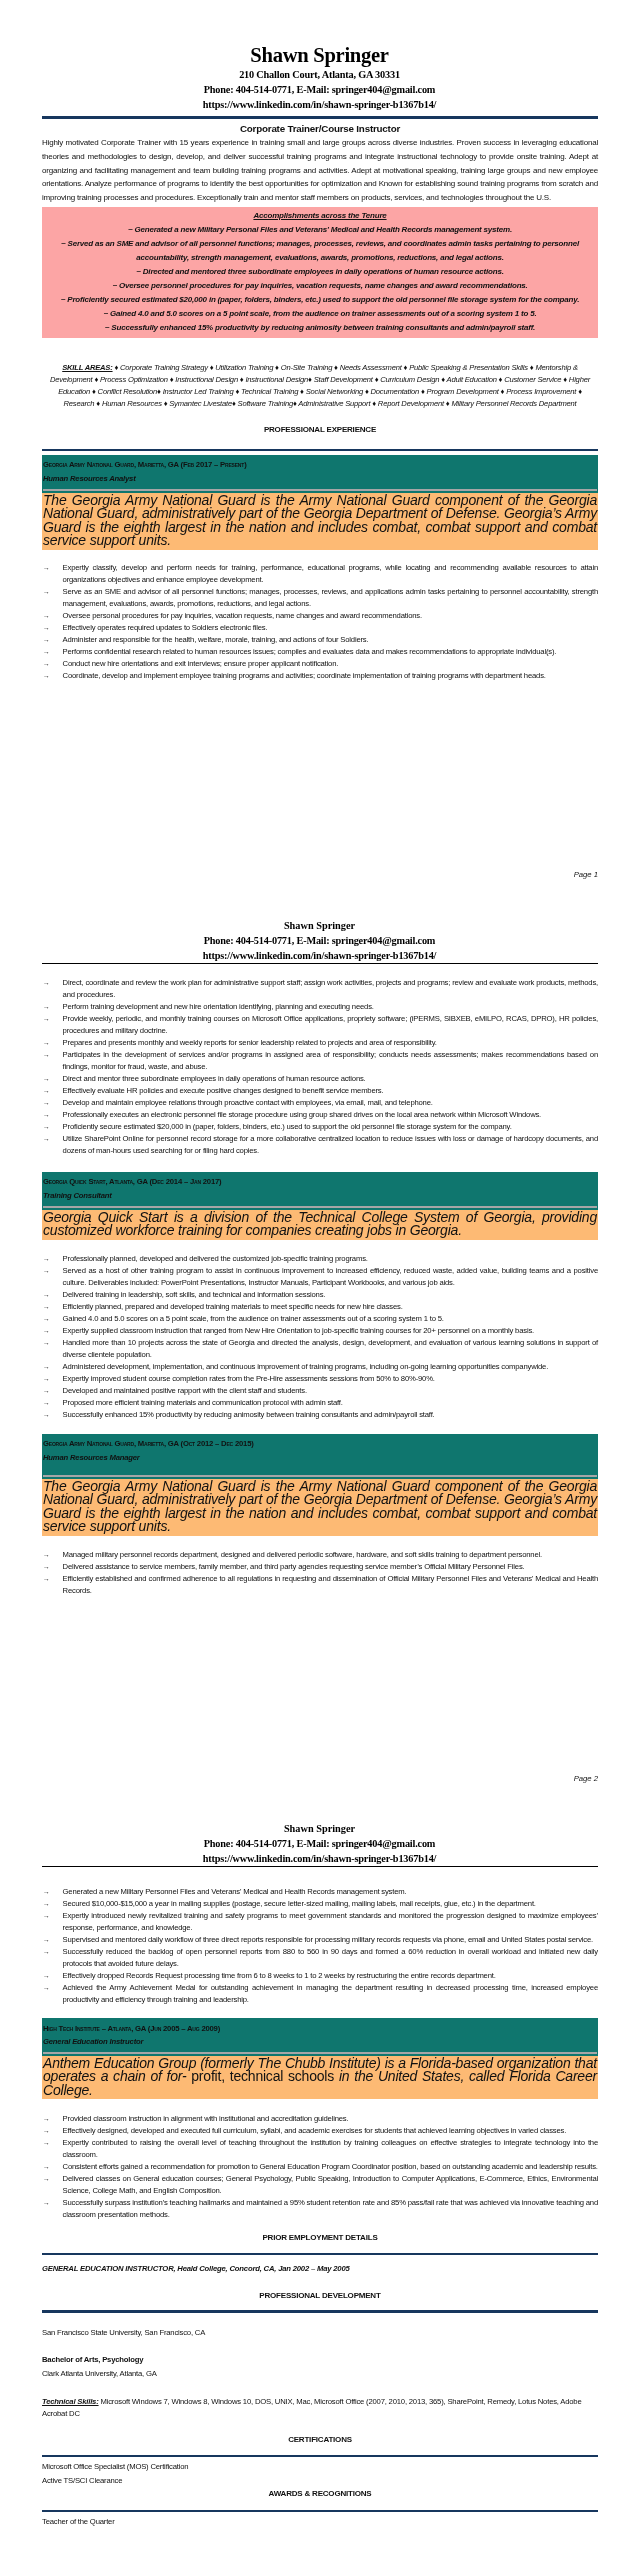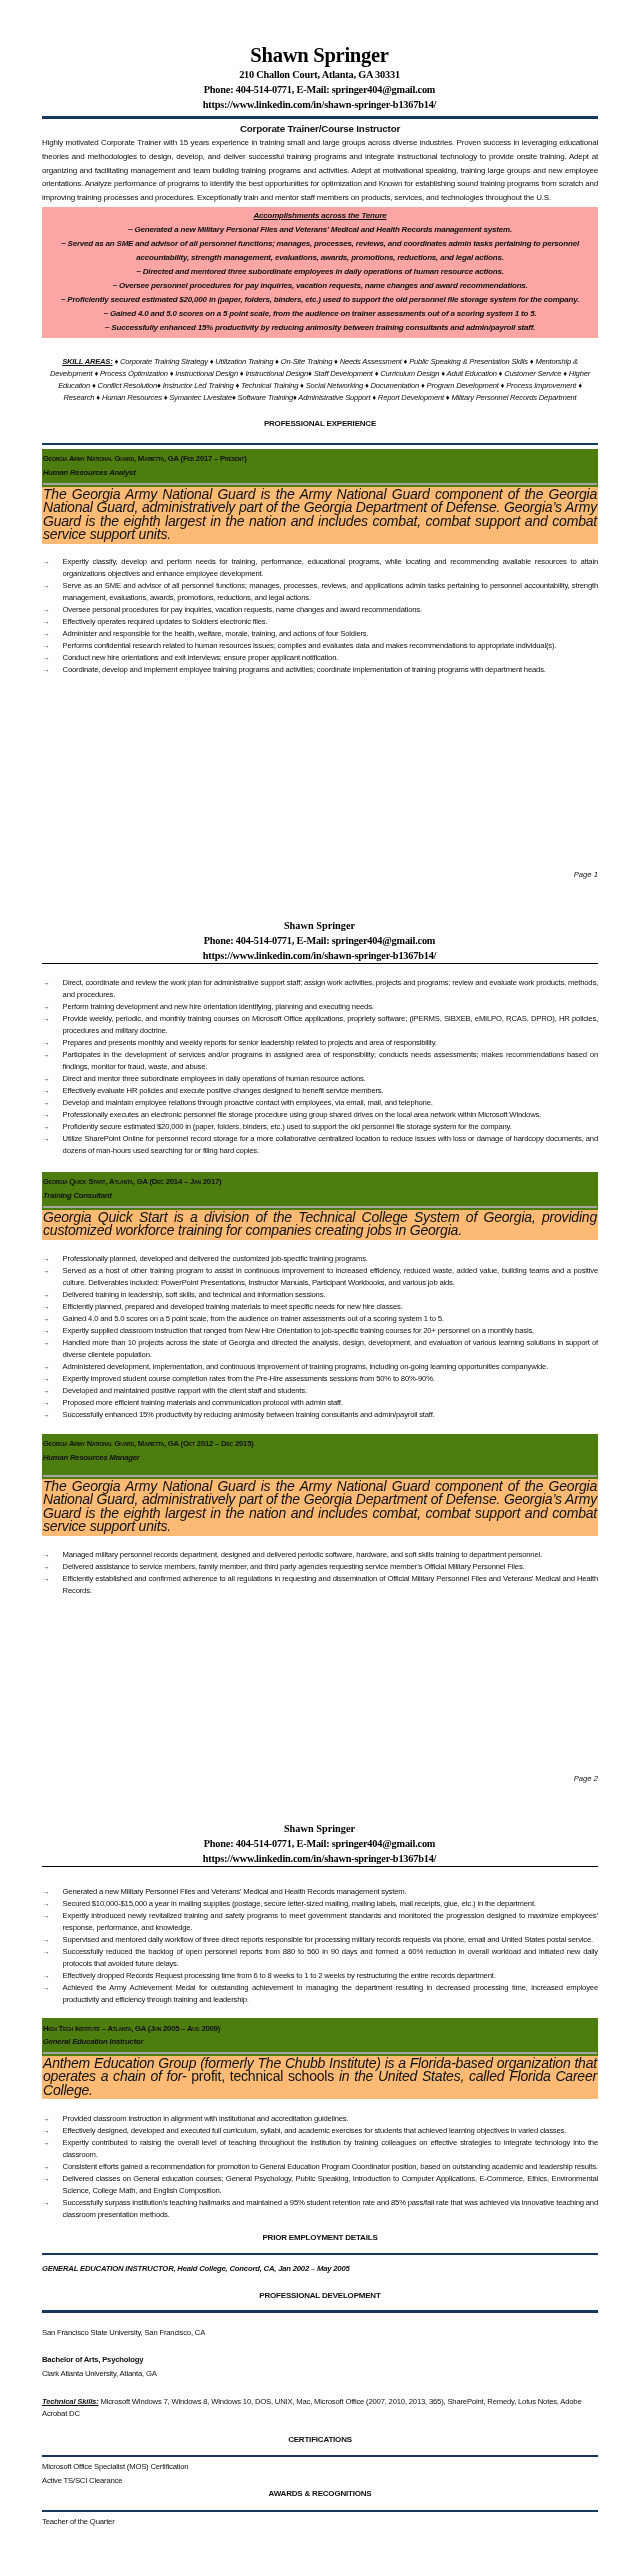--- a/index.html
+++ b/index.html
@@ -9,24 +9,24 @@
   .hdr { text-align:center; font-family:"Liberation Serif", serif; font-weight:bold; color:#000; }
   .hdr .name-lg { font-size:20.6px; line-height:24px; letter-spacing:-0.3px; }
   .hdr .line { font-size:10.3px; line-height:15px; letter-spacing:-0.2px; }
   .hdr .name-sm { font-size:10.3px; line-height:15px; }
   .navy-rule { height:2.6px; background:#17375e; }
   .black-rule { height:0.5px; background:#000; }
   .title { text-align:center; font-weight:bold; font-size:9.8px; line-height:13.4px; letter-spacing:-0.2px; margin-top:3.1px; }
   .summary { font-size:8px; line-height:13.7px; text-align:justify; letter-spacing:-0.2px; margin-top:1px; }
   .accbox { background:#fca5a5; padding:2.1px 1px 3.1px 1px; margin-top:2.1px; text-align:center; font-style:italic; font-weight:bold; font-size:8px; line-height:14px; letter-spacing:-0.2px; }
   .accbox .acc-title { text-decoration:underline; }
-  .skills { text-align:center; font-style:italic; font-size:7.6px; line-height:12px; letter-spacing:-0.2px; margin-top:18px; padding:0 3.1px; }
+  .skills { text-align:center; font-style:italic; font-size:7.6px; line-height:12px; letter-spacing:-0.2px; margin-top:24px; padding:0 3.1px; }
   .skills .lbl { font-weight:bold; text-decoration:underline; }
   .sec-h { text-align:center; font-weight:bold; font-size:8px; line-height:10.3px; letter-spacing:-0.2px; }
-  .job-band { background:#4d7c0f; padding:3.1px 1px 2.1px 1px; }
+  .job-band { background:#0f766e; padding:3.1px 1px 2.1px 1px; }
   .job-head { font-weight:bold; font-size:7.7px; line-height:13.4px; font-variant:small-caps; letter-spacing:-0.2px; }
   .job-role { font-weight:bold; font-style:italic; font-size:7.7px; line-height:13.4px; letter-spacing:-0.2px; }
   .job-sep { height:1.5px; background:#a6a6a6; margin:4.1px 0 0 0; }
   .job-desc { background:#fdba74; font-style:italic; font-size:14px; line-height:13.4px; text-align:justify; letter-spacing:-0.2px; padding:1px 1px 2.1px 1px; }
   .job-desc .upright { font-style:normal; }
   ul.bullets { list-style:none; margin:0; padding:0; }
   ul.bullets li { position:relative; padding-left:20.6px; font-size:7.7px; line-height:12px; text-align:justify; letter-spacing:-0.2px; }
   ul.bullets li .arrow { position:absolute; left:0.5px; top:0; font-size:7.2px; }
   .pagenum { position:absolute; right:41px; font-style:italic; font-size:7.7px; }
   .edu-deg { font-weight:bold; font-size:7.7px; line-height:13.4px; letter-spacing:-0.2px; }

